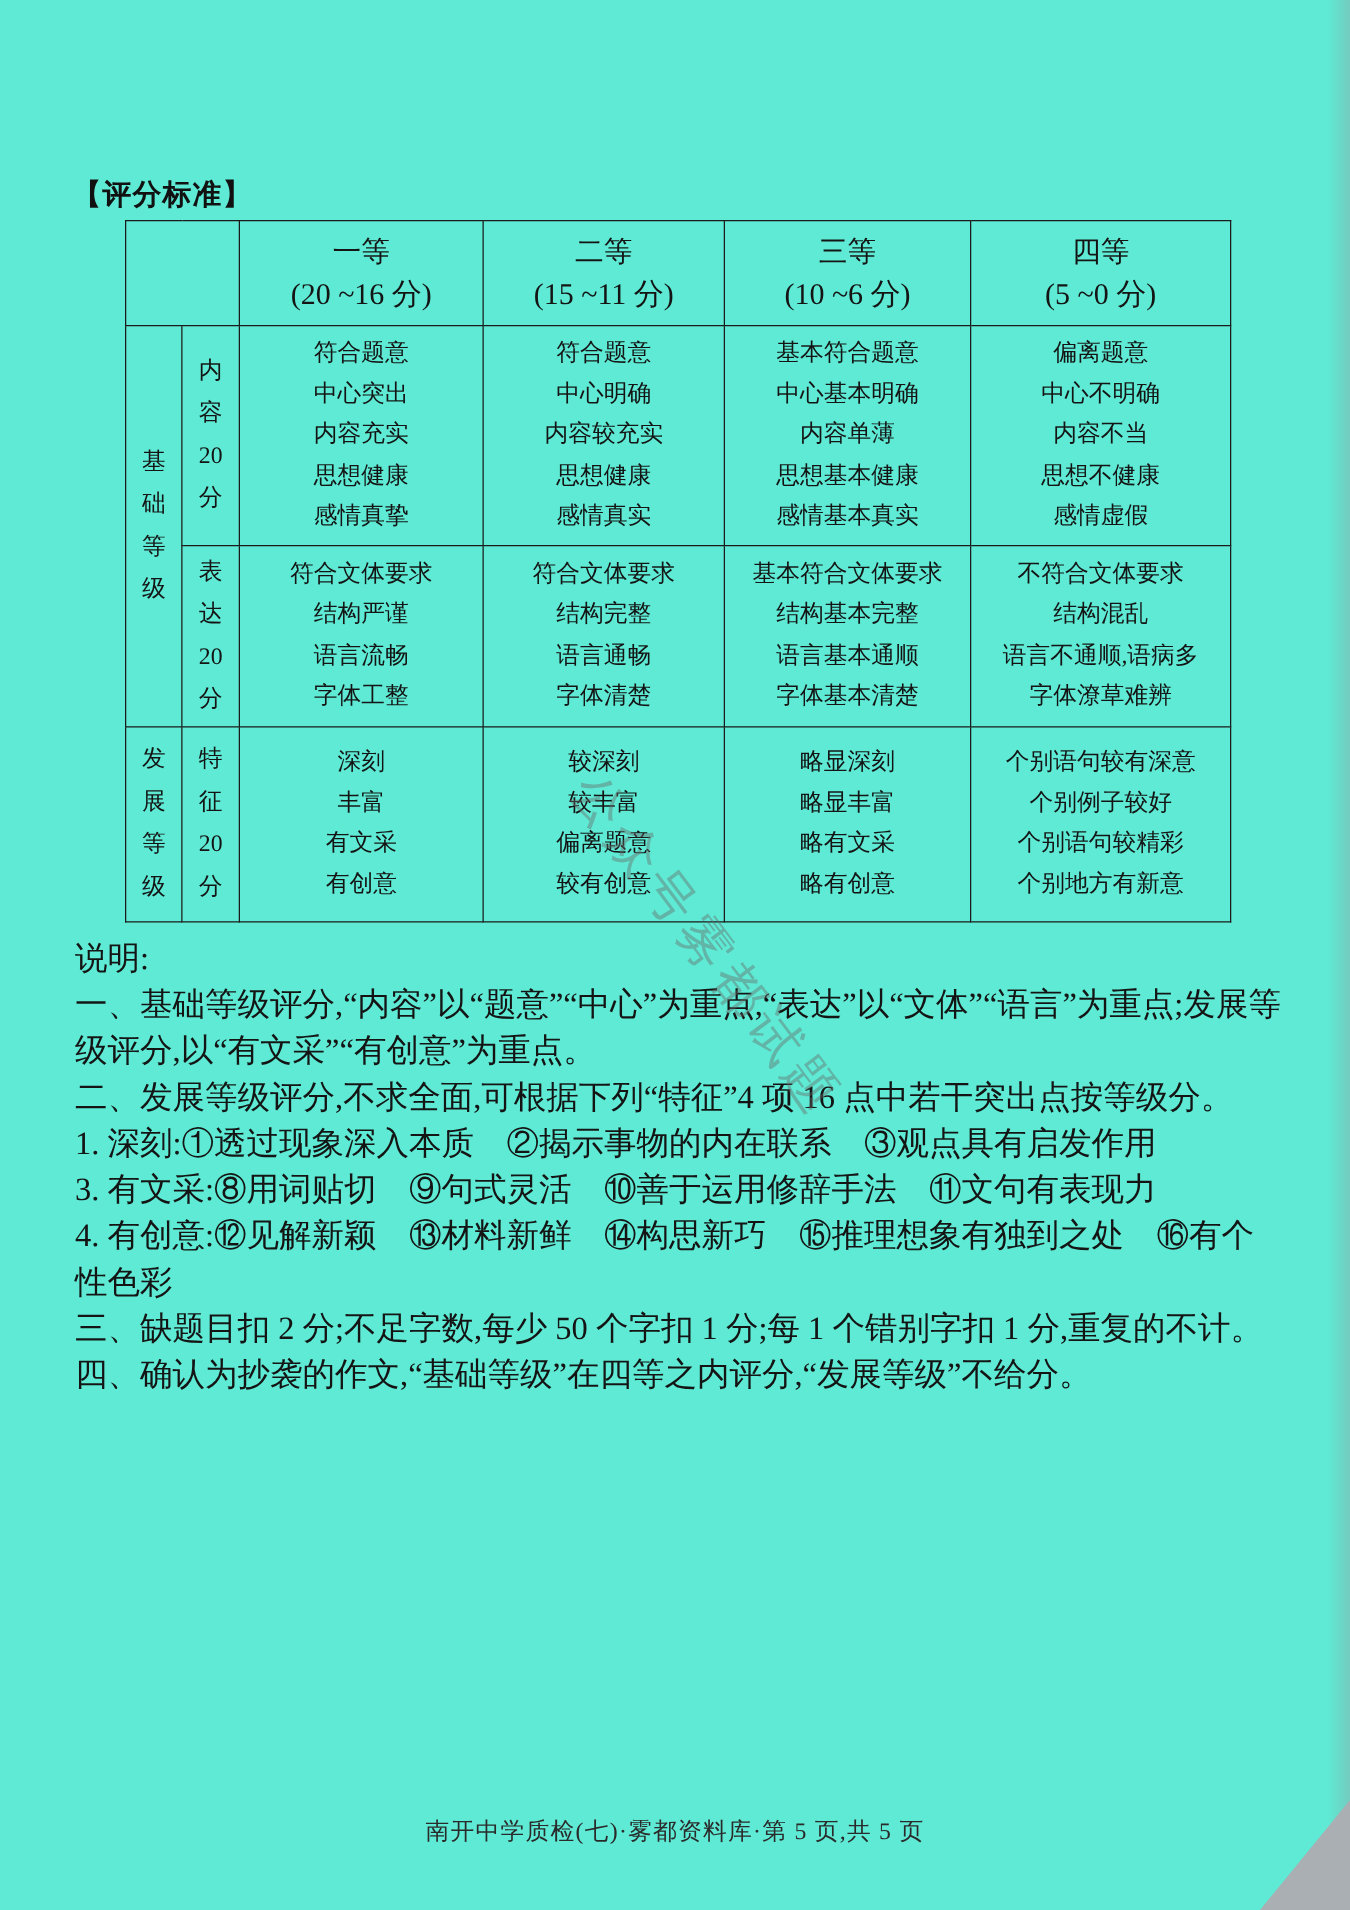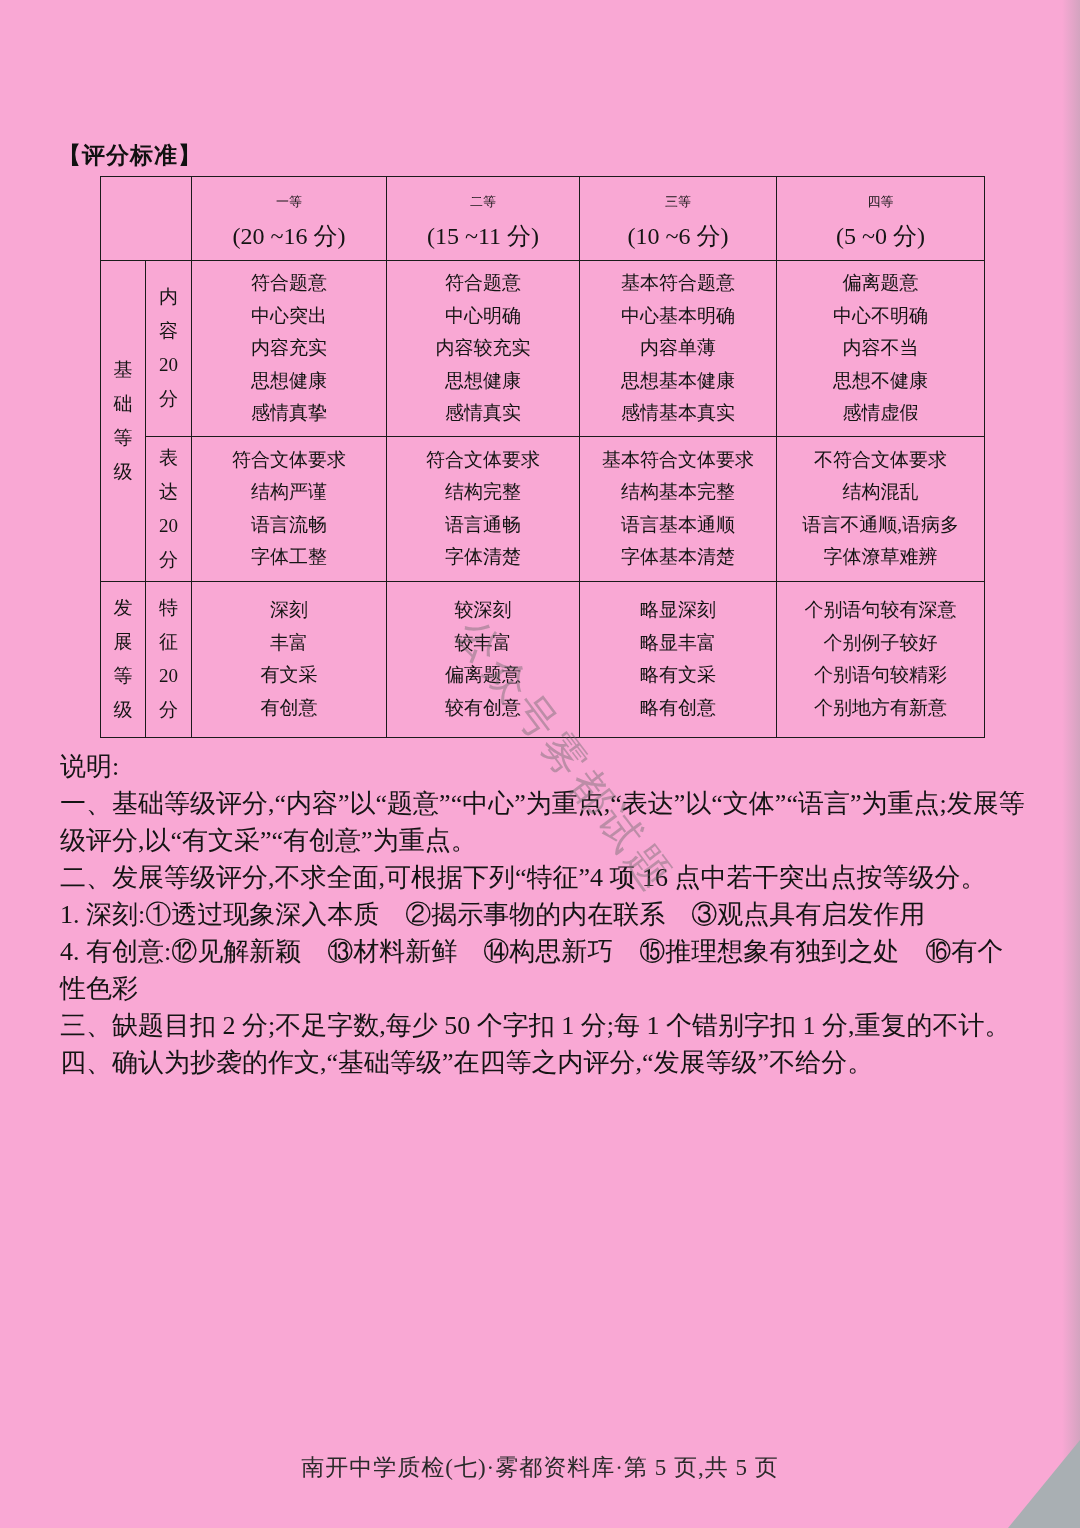--- a/index.html
+++ b/index.html
@@ -4,57 +4,57 @@
 <style>
   * { margin:0; padding:0; box-sizing:border-box; }
   html,body { background:#e8e8e8; }
   body {
     width:1080px; height:1528px;
     font-family:"Liberation Serif","DejaVu Serif",serif;
     color:#111;
   }
   .page {
     position:relative; width:1080px; height:1528px;
-    background:#f9a8d4; overflow:hidden;
+    background:#5eead4; overflow:hidden;
   }
   .section-title {
     position:absolute; left:58px; top:140px;
     font-size:23px; font-weight:600; letter-spacing:1px;
   }
   table.rubric {
     position:absolute; left:100px; top:176px;
     border-collapse:collapse; table-layout:fixed;
   }
   table.rubric td {
     border:1.6px solid #1b1b1b;
     text-align:center; vertical-align:middle;
     font-size:19px; color:#141414;
     overflow:hidden;
   }
   .grade-head { height:84px; }
-  .grade-name { font-size:13px; line-height:26px; }
+  .grade-name { font-size:23px; line-height:26px; }
   .grade-range { font-size:24px; line-height:26px; margin-top:8px; }
   .vert {
     white-space:pre-line; line-height:34px; font-size:20px;
     padding:4px 0;
   }
   .cell {
     white-space:pre-line; line-height:32.5px; padding:6px 2px;
   }
   .row-content td { height:174px; }
   .row-express td { height:144px; }
   .row-feature td { height:156px; }
   .notes {
     position:absolute; left:60px; top:748px; width:968px;
     font-size:26px; line-height:37px; color:#141414;
   }
   .notes p { margin:0; }
   .footer {
     position:absolute; left:0; top:1452px; width:100%;
-    text-align:center; font-size:23px; color:#2a2a2a; letter-spacing:1px;
+    text-align:center; font-size:19px; color:#2a2a2a; letter-spacing:1px;
   }
   .watermark {
     position:absolute; left:400px; top:728px; width:330px;
     transform:rotate(53deg); transform-origin:center;
     font-size:42px; letter-spacing:5px;
     color:rgba(105,105,105,0.42);
     pointer-events:none; white-space:nowrap;
     text-align:center;
   }
   .edge-shadow {
@@ -182,20 +182,21 @@
 个别地方有新意</td>
     </tr>
   </tbody>
     </table>
 
   <div class="notes">
     <p>说明:</p>
     <p>一、基础等级评分,“内容”以“题意”“中心”为重点,“表达”以“文体”“语言”为重点;发展等级评分,以“有文采”“有创意”为重点。</p>
     <p>二、发展等级评分,不求全面,可根据下列“特征”4 项 16 点中若干突出点按等级分。</p>
     <p>1. 深刻:①透过现象深入本质　②揭示事物的内在联系　③观点具有启发作用</p>
+    <p>3. 有文采:⑧用词贴切　⑨句式灵活　⑩善于运用修辞手法　⑪文句有表现力</p>
     <p>4. 有创意:⑫见解新颖　⑬材料新鲜　⑭构思新巧　⑮推理想象有独到之处　⑯有个性色彩</p>
     <p>三、缺题目扣 2 分;不足字数,每少 50 个字扣 1 分;每 1 个错别字扣 1 分,重复的不计。</p>
     <p>四、确认为抄袭的作文,“基础等级”在四等之内评分,“发展等级”不给分。</p>
   </div>
 
   <div class="watermark">公众号雾都试题</div>
 
   <div class="footer">南开中学质检(七)·雾都资料库·第 5 页,共 5 页</div>
 
   <div class="edge-shadow"></div>

